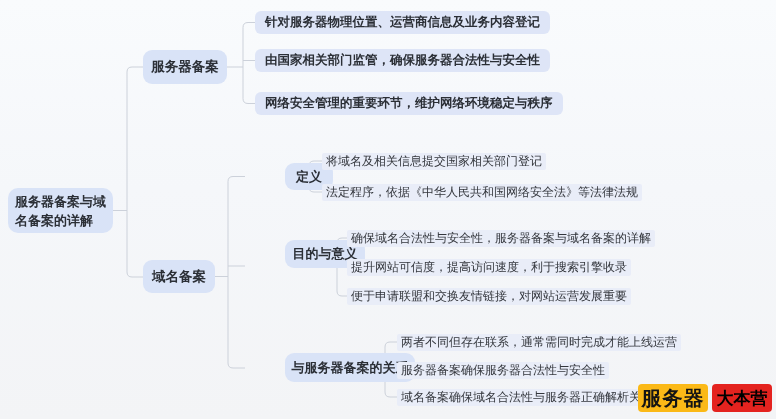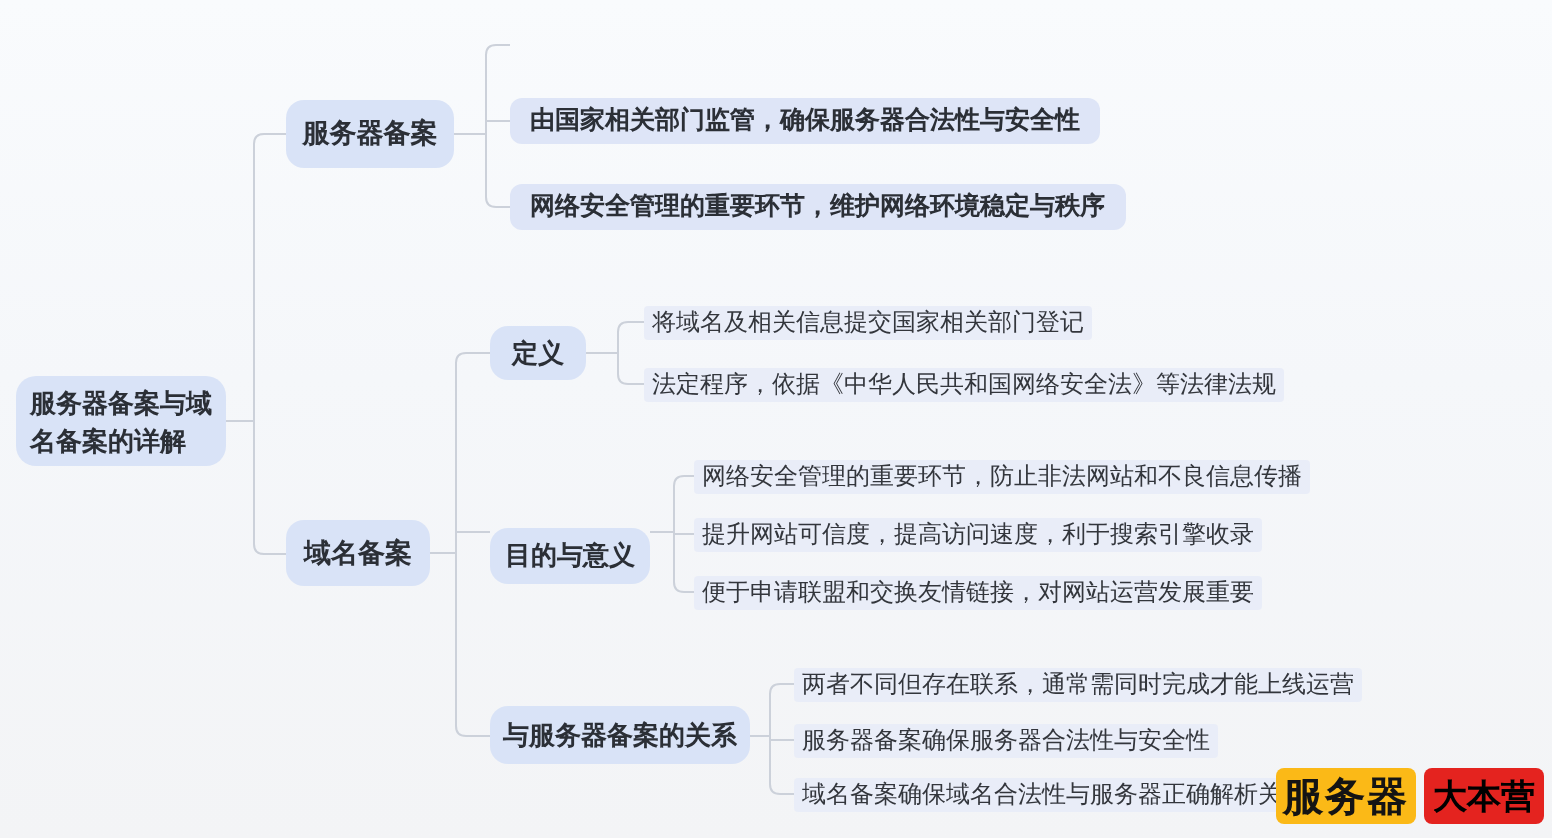--- a/index.html
+++ b/index.html
@@ -26,21 +26,21 @@
     box-sizing:border-box;
   }
   .node.root{
     border-radius:10px;
     white-space:normal;
     font-size:13px;line-height:19px;
     padding:1px 7px;
     justify-content:flex-start;text-align:left;
   }
   .node.branch{font-size:13.5px;}
-  .node.sub{font-size:13px;}
+  .node.sub{font-size:13px;margin-left:40px;}
   .leaf-box{
     position:absolute;
     background:#dee5f7;
     color:#2b2f36;
     border-radius:6px;
     font-size:12.5px;font-weight:700;
     height:23px;line-height:23px;
     padding:0 10px;
     white-space:nowrap;
   }
@@ -90,31 +90,32 @@
     <path d="M325 266 H337"></path>
     <path d="M347 238 H342 Q337 238 337 243 V291 Q337 296 342 296 H347 M337 267 H347"></path>
     <path d="M375 368 H385"></path>
     <path d="M397 342 H390 Q385 342 385 347 V392 Q385 397 390 397 H397 M385 370 H397"></path>
   </svg>
 
   <div class="node root" style="left:8px;top:188px;width:105px;height:45px;">服务器备案与域名备案的详解</div>
 
   <div class="node branch" style="left:143px;top:50px;width:84px;height:34px;">服务器备案</div>
 
+  <div class="leaf-box" style="left:255px;top:11px;">针对服务器物理位置、运营商信息及业务内容登记</div>
   <div class="leaf-box" style="left:255px;top:49px;">由国家相关部门监管，确保服务器合法性与安全性</div>
   <div class="leaf-box" style="left:255px;top:92px;">网络安全管理的重要环节，维护网络环境稳定与秩序</div>
 
   <div class="node branch" style="left:143px;top:260px;width:72px;height:33px;">域名备案</div>
 
   <div class="node sub" style="left:245px;top:163px;width:48px;height:27px;">定义</div>
   <div class="row-bar" style="left:322px;top:153px;">将域名及相关信息提交国家相关部门登记</div>
   <div class="row-bar" style="left:322px;top:184px;">法定程序，依据《中华人民共和国网络安全法》等法律法规</div>
 
-  <div class="node sub" style="left:245px;top:264px;width:80px;height:28px;">目的与意义</div>
-  <div class="row-bar" style="left:347px;top:230px;">网络安全管理的重要环节，防止非法网站和不良信息传播</div>
+  <div class="node sub" style="left:245px;top:240px;width:80px;height:28px;">目的与意义</div>
+  <div class="row-bar" style="left:347px;top:230px;">确保域名合法性与安全性，服务器备案与域名备案的详解</div>
   <div class="row-bar" style="left:347px;top:259px;">提升网站可信度，提高访问速度，利于搜索引擎收录</div>
   <div class="row-bar" style="left:347px;top:288px;">便于申请联盟和交换友情链接，对网站运营发展重要</div>
 
   <div class="node sub" style="left:245px;top:353px;width:130px;height:29px;">与服务器备案的关系</div>
   <div class="row-bar" style="left:397px;top:334px;">两者不同但存在联系，通常需同时完成才能上线运营</div>
   <div class="row-bar" style="left:397px;top:362px;">服务器备案确保服务器合法性与安全性</div>
   <div class="row-bar" style="left:397px;top:389px;">域名备案确保域名合法性与服务器正确解析关</div>
 
   <div class="wm wm-yellow">服务器</div>
   <div class="wm wm-red">大本营</div>

